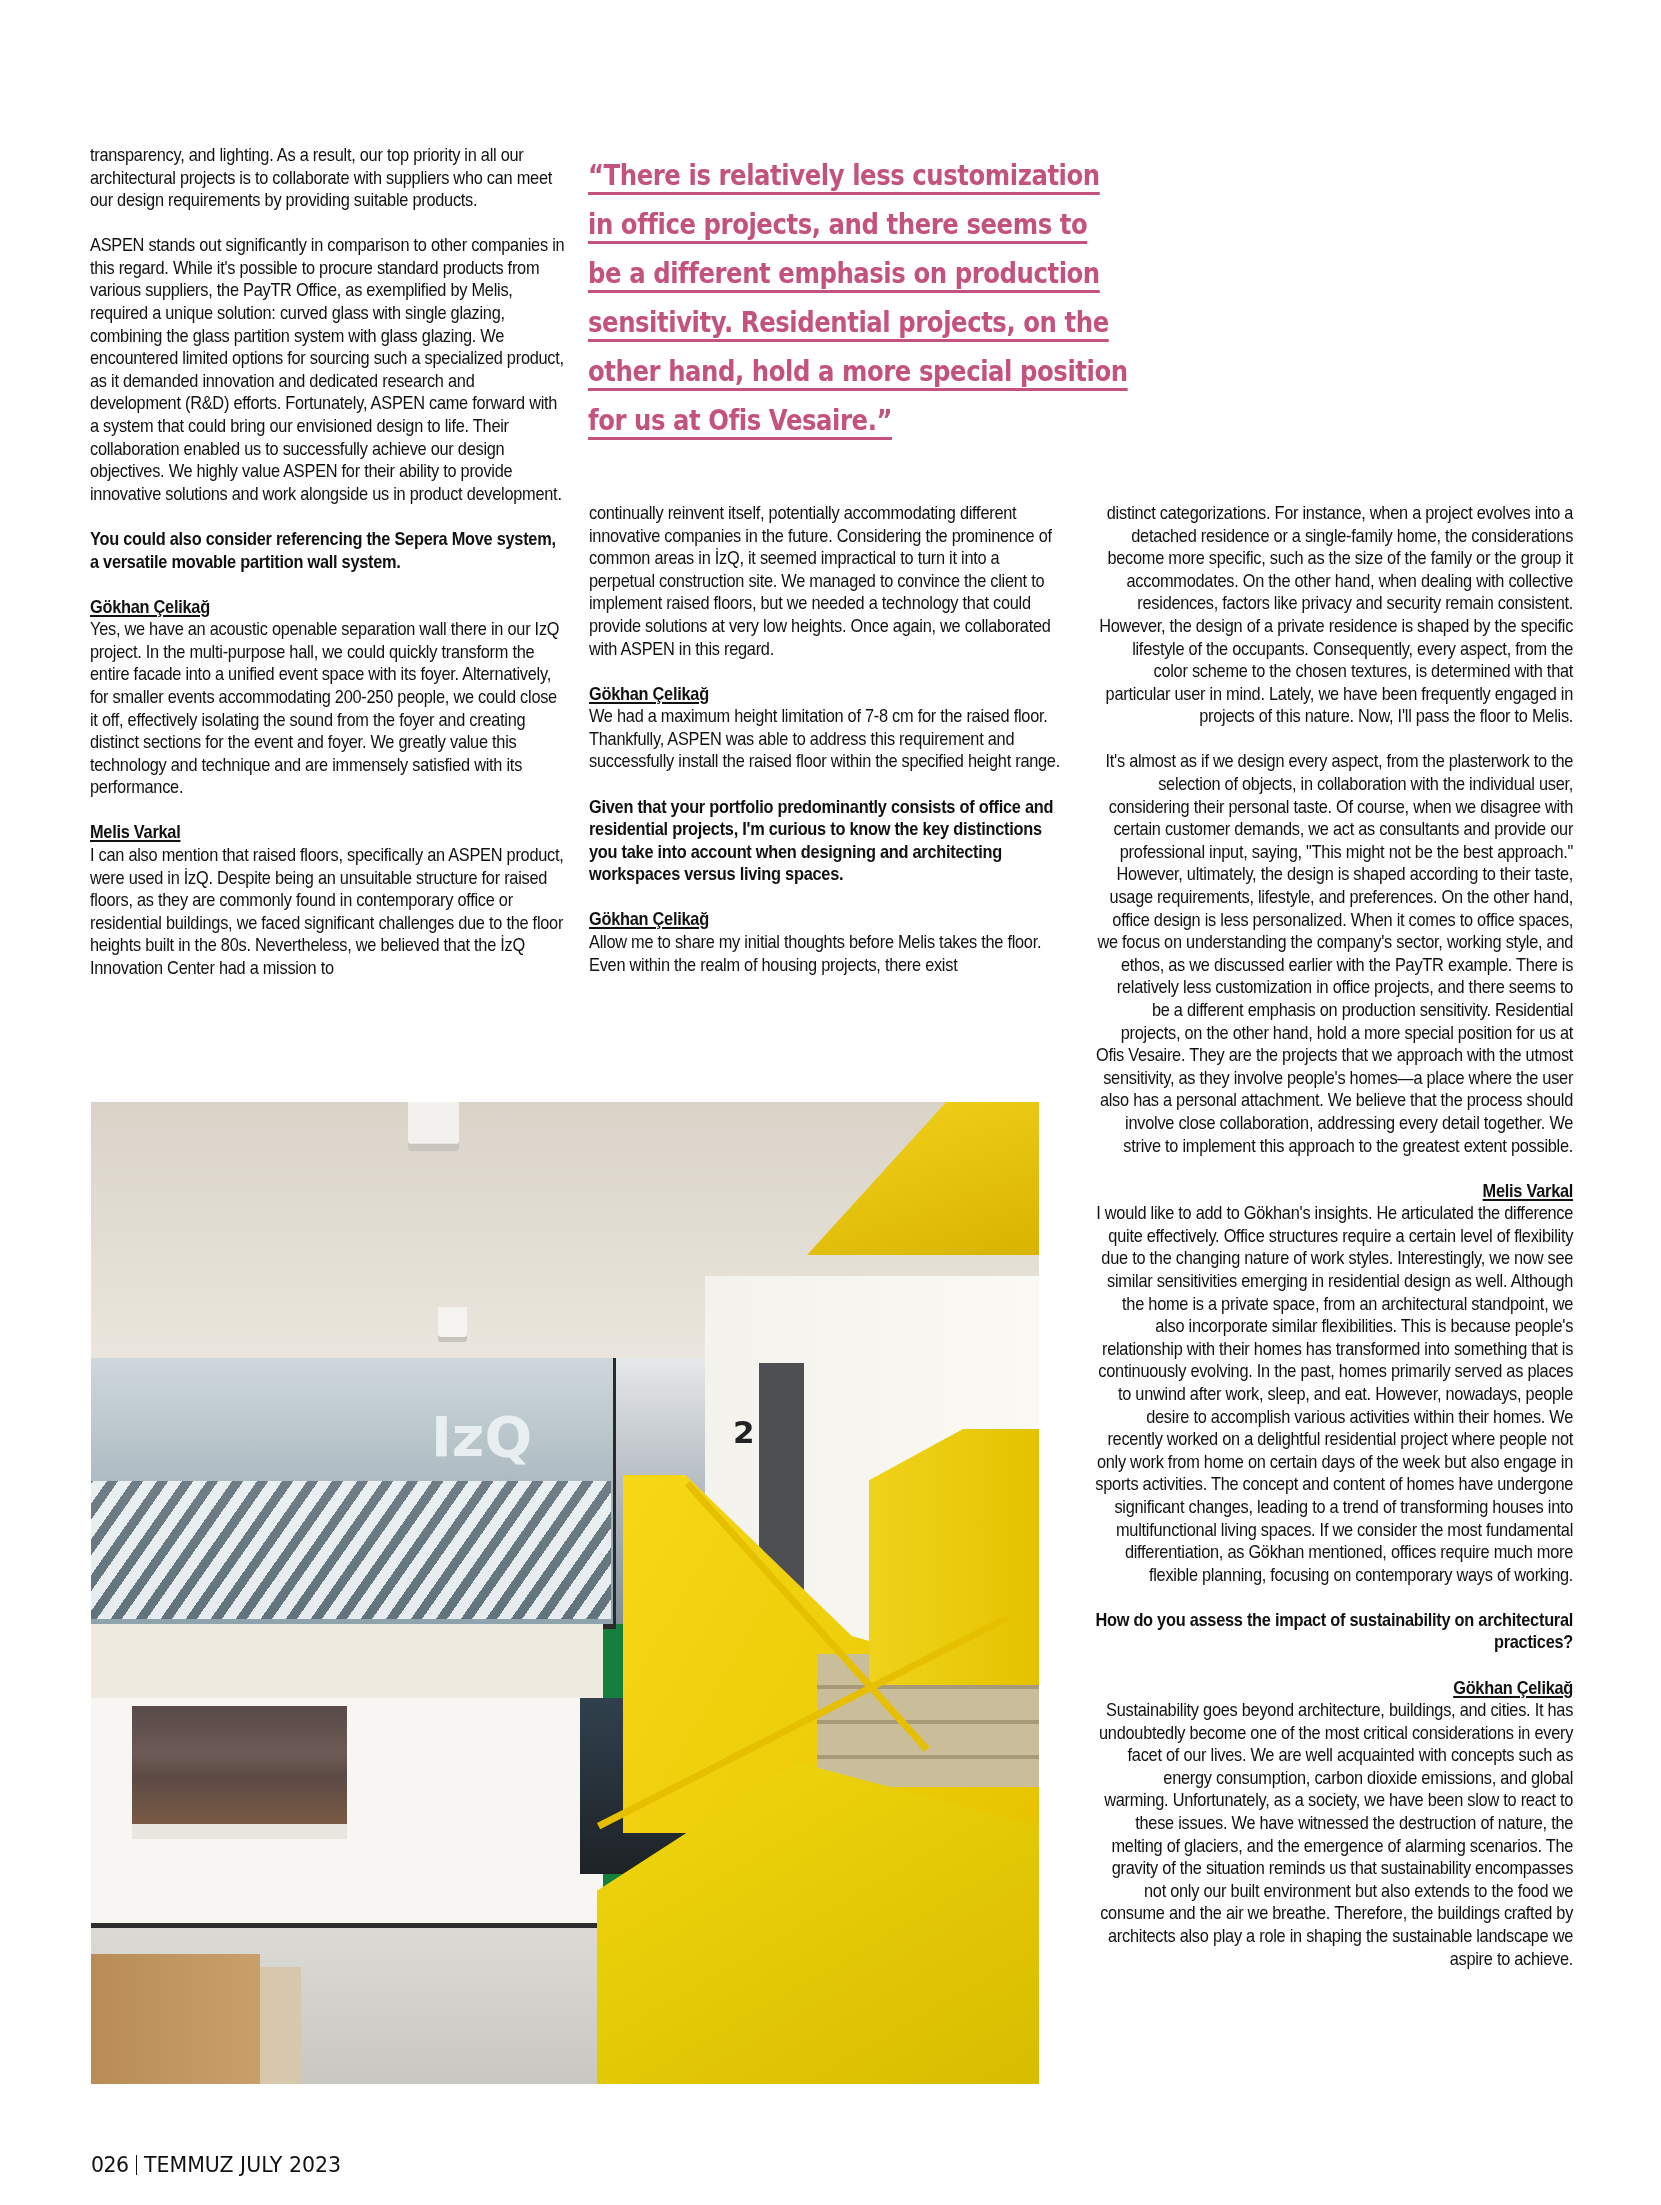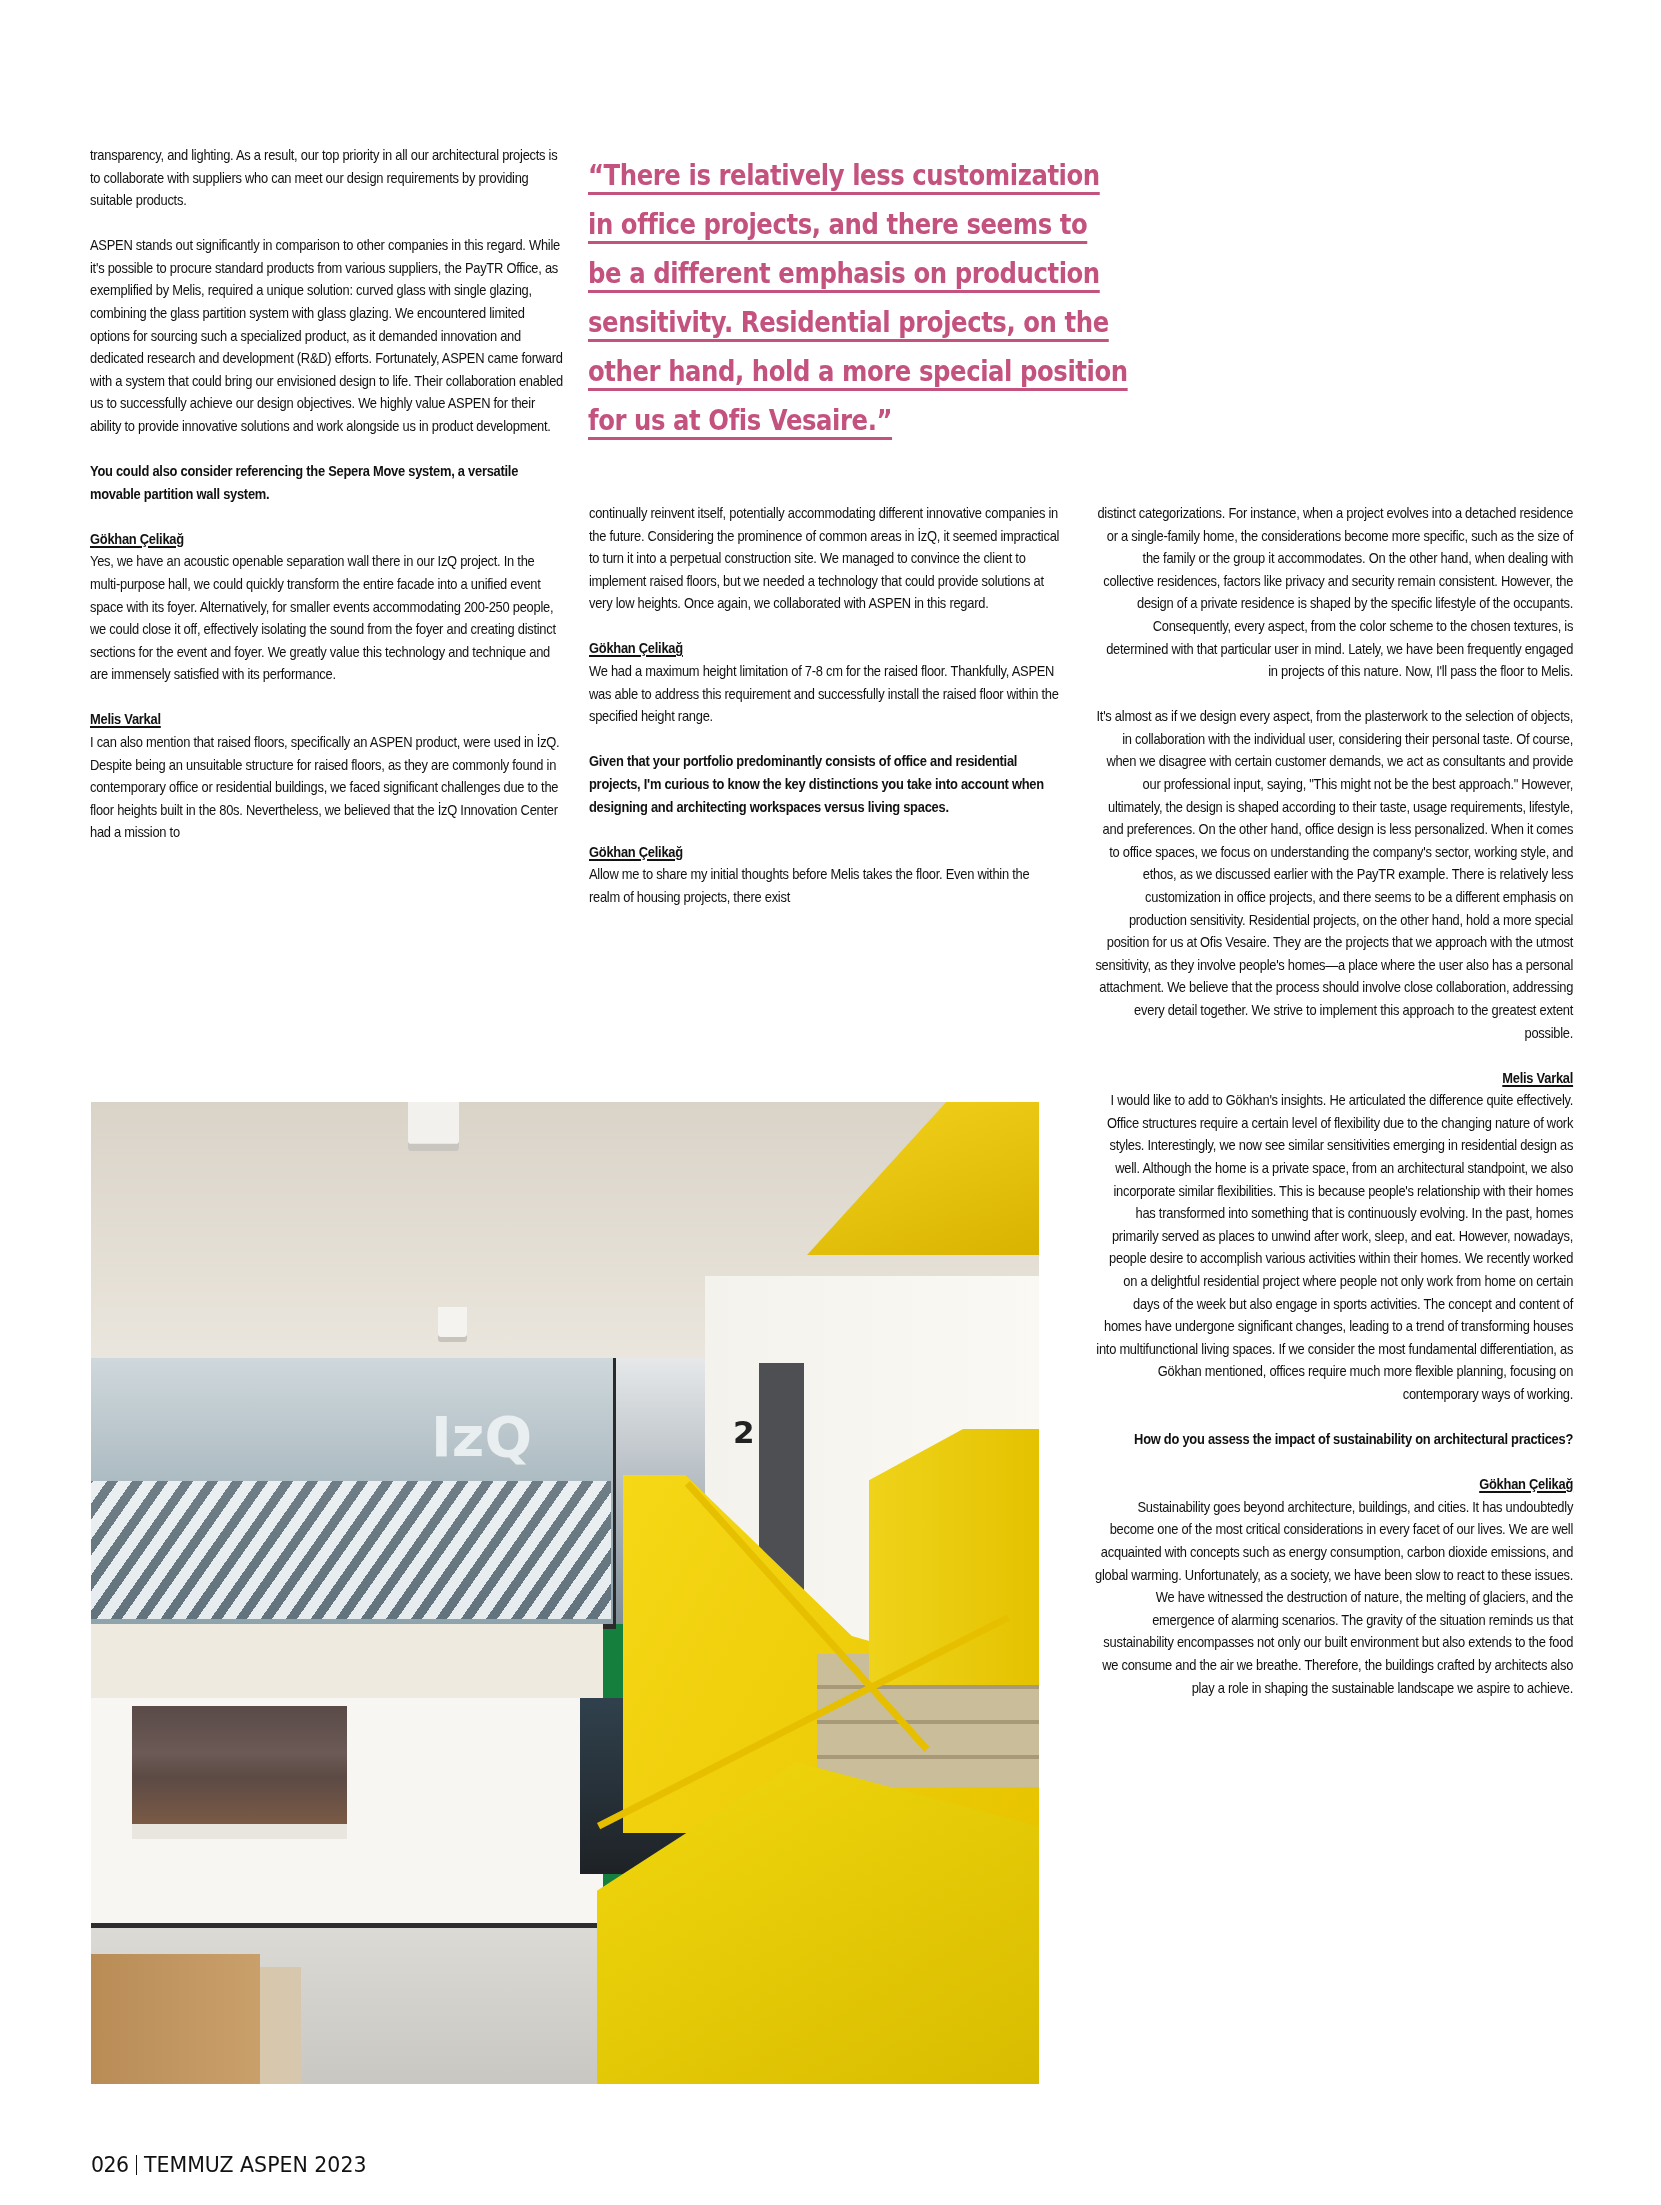--- a/index.html
+++ b/index.html
@@ -1,18 +1,18 @@
 <!DOCTYPE html>
 <html style="font-size:8.2px"><head>
 <meta charset="utf-8">
 <style>
   html, body { margin: 0; padding: 0; background: #ffffff; }
   body { width: 1661px; height: 2205px; position: relative; overflow: hidden;
          font-family: "Liberation Sans", sans-serif; color: #111; }
-  .col { position: absolute; font-size: 15px; line-height: 22.6px;
+  .col { position: absolute; font-size: 19px; line-height: 22.6px;
          font-stretch: condensed; letter-spacing: -0.3px; }
   .col p { margin: 0 0 22.5px 0; }
   .col .speaker { display: block; font-weight: bold; text-decoration: underline;
                   text-decoration-thickness: 1.5px; text-underline-offset: 2px; }
   .col .question { font-weight: bold; }
   .col .narrow { transform: scaleX(0.86); transform-origin: left top; width: 116.3%; }
   #col1 { left: 90px; top: 144px; width: 476px; }
   #col2 { left: 589px; top: 502px; width: 471px; }
   #col3 { left: 1095px; top: 502px; width: 478px; text-align: right; }
 
@@ -127,16 +127,16 @@
   <div style="left:532px;top:373px;width:416px;height:358px;background:linear-gradient(120deg,#f6d816,#e8c400);clip-path:polygon(0 0,15% 0,55% 45%,100% 60%,100% 100%,0 100%);"></div>
   <div style="left:726px;top:552px;width:222px;height:133px;background:repeating-linear-gradient(180deg,#c9bd9a 0 31px,#a89a78 31px 35px);"></div>
   <div style="left:778px;top:327px;width:171px;height:256px;background:linear-gradient(90deg,#efd31a,#e4c200);clip-path:polygon(0 20%,55% 0,100% 0,100% 100%,0 100%);"></div>
   <div style="left:506px;top:660px;width:442px;height:322px;background:linear-gradient(150deg,#f1d70e,#d8bc00);clip-path:polygon(0 40%,45% 0,100% 20%,100% 100%,0 100%);"></div>
   <div style="left:506px;top:721px;width:460px;height:7.2px;background:#e6c000;transform:rotate(-27deg);transform-origin:left top;"></div>
   <div style="left:599px;top:379px;width:358px;height:7.2px;background:#e6c000;transform:rotate(48deg);transform-origin:left top;"></div>
 </div>
 
 <div id="footer">
   <span class="num">026</span><span class="sep"></span><span class="b">TEMMUZ</span>
-  <span>ASPEN</span>
+  <span>JULY</span>
   <span class="b">2023</span>
 </div>
 
 
 </body></html>

